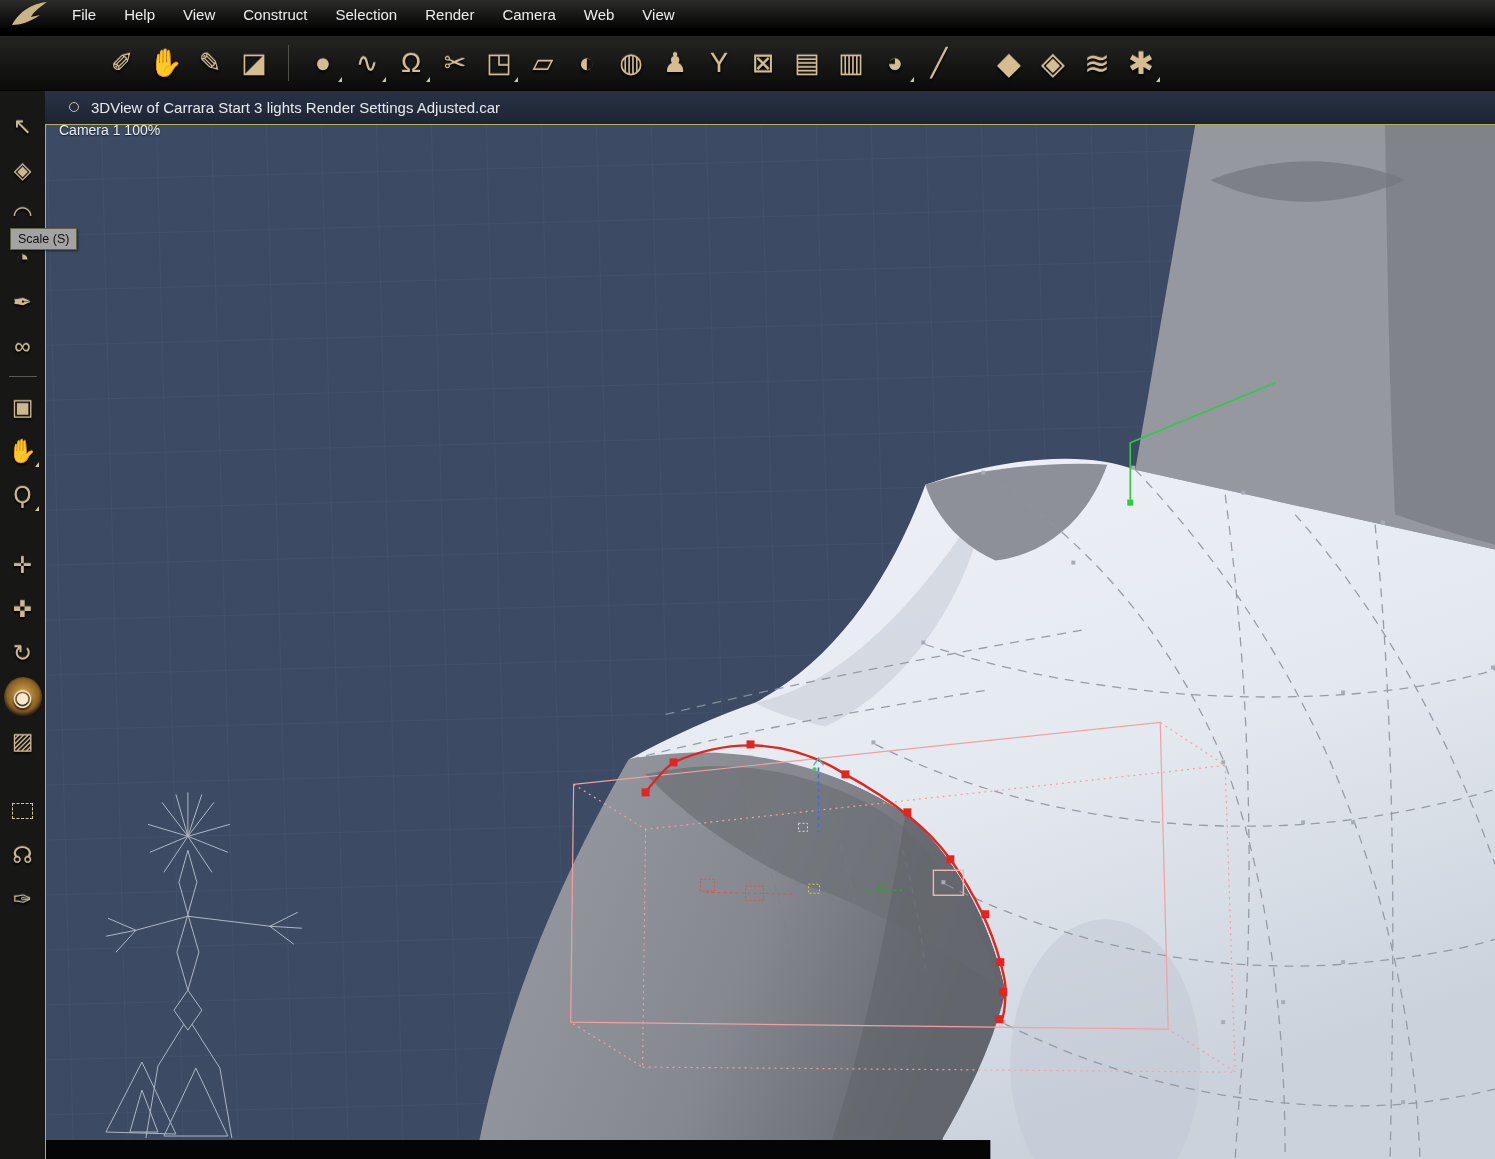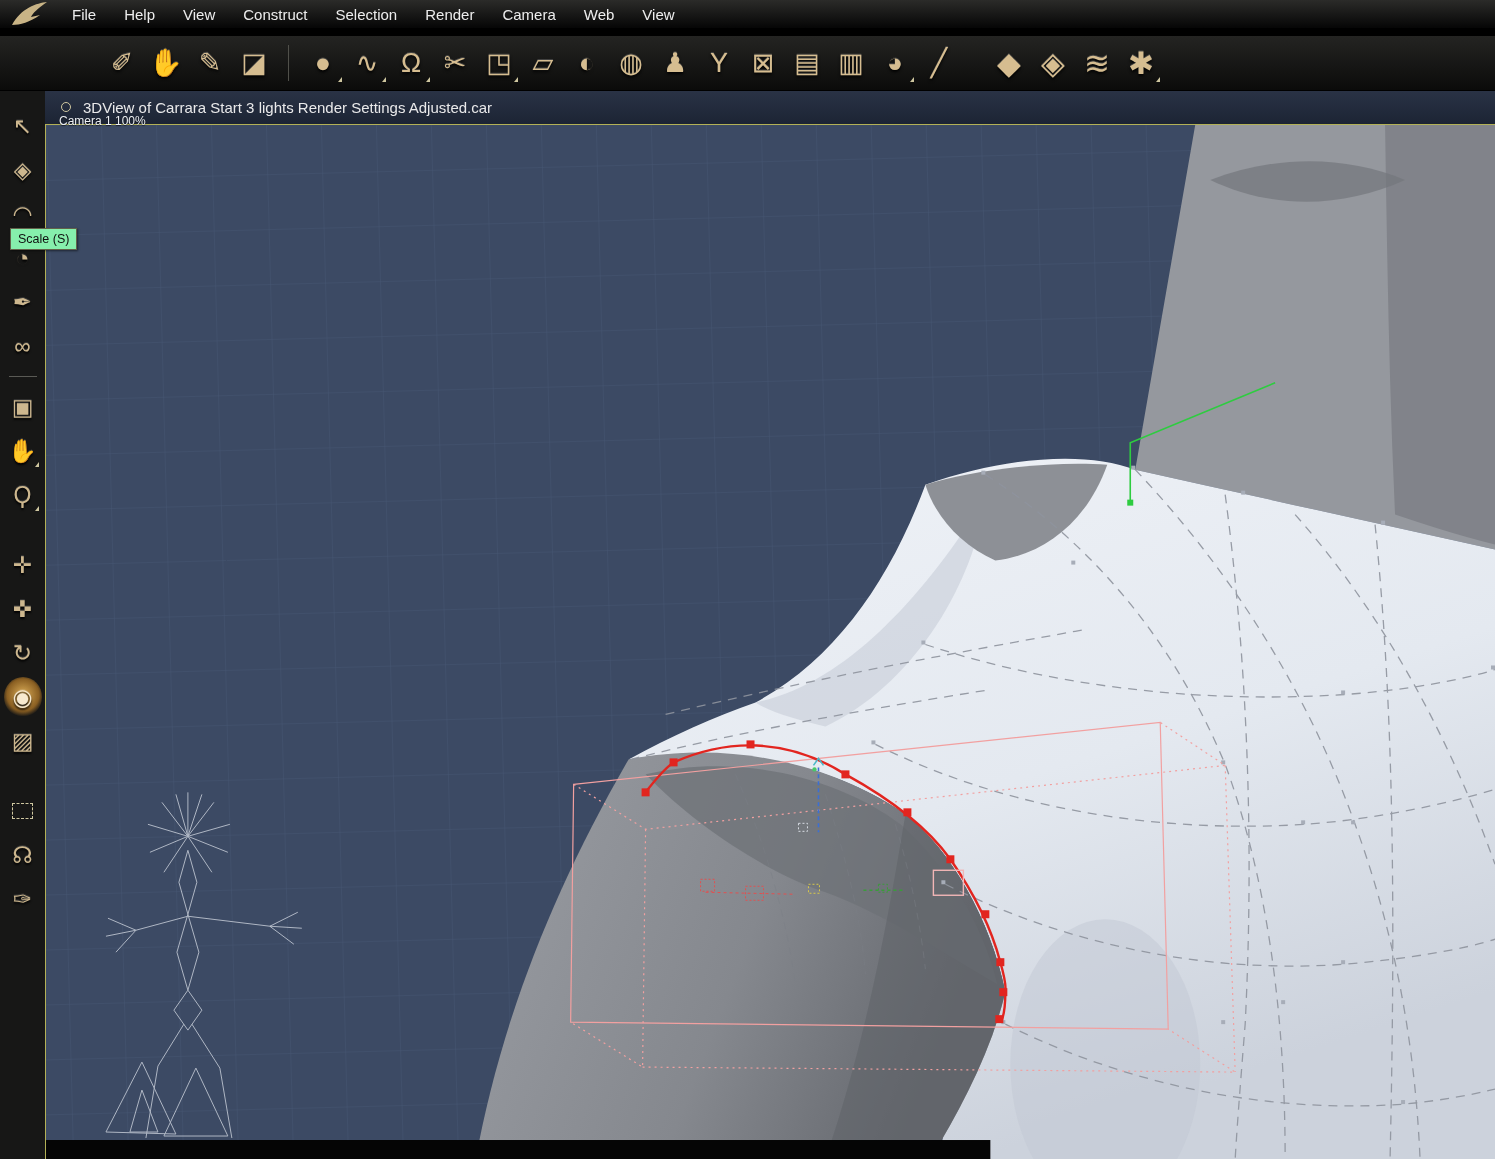--- a/index.html
+++ b/index.html
@@ -21,28 +21,28 @@
   
   .sidebar{position:absolute;top:90px;left:0;width:45px;bottom:0;background:#171716;display:flex;flex-direction:column;align-items:center;padding-top:14px;z-index:20;}
   .sbtn{position:relative;width:38px;height:40px;display:flex;align-items:center;justify-content:center;font-size:23px;color:#cdb78e;text-shadow:0 -1px 0 rgba(255,255,255,.15),0 2px 2px rgba(0,0,0,.9);cursor:default;margin:2px 0;}
   .sbtn.glow{background:radial-gradient(circle at 50% 45%,#dcae58 0%,#8a5f22 55%,rgba(0,0,0,0) 74%);border-radius:50%;color:#f7ead0;}
   .sep-h{width:28px;border-top:1px solid #5a5a55;margin:8px 0;}
   .sb-gap{height:26px;}
   .mq{width:19px;height:14px;border:1px dashed #cfc7a0;}
 
   
   .viewport{position:absolute;top:90px;left:45px;right:0;bottom:0;}
-  .vp-titlebar{position:absolute;top:0;left:0;right:0;height:34px;background:linear-gradient(#2a3346,#1c2434);color:#e9e9ea;font-size:15px;display:flex;align-items:center;gap:12px;padding-left:16px;box-sizing:border-box;}
+  .vp-titlebar{position:absolute;top:0;left:0;right:0;height:34px;background:linear-gradient(#2a3346,#1c2434);color:#e9e9ea;font-size:15px;display:flex;align-items:center;gap:12px;padding-left:24px;box-sizing:border-box;}
   .vp-circle{width:8px;height:8px;border:1.5px solid #cfc7a0;border-radius:50%;}
   .scene{position:absolute;top:34px;left:0;right:0;bottom:0;border-top:1px solid #b3b156;border-left:1px solid #b3b156;background:#3c4a64;}
   .scene svg{display:block;width:100%;height:100%;}
-  .camera-label{position:absolute;top:24px;left:14px;color:#eceff3;font-size:12px;z-index:5;text-shadow:0 1px 1px rgba(0,0,0,.6);}
-
-  
-  .tooltip{position:absolute;top:228px;left:10px;background:#86efac;color:#101010;font-size:12.5px;line-height:20px;padding:0 7px;border:1px solid #62624a;z-index:50;white-space:nowrap;box-shadow:1px 1px 2px rgba(0,0,0,.5);}
+  .camera-label{position:absolute;top:32px;left:14px;color:#eceff3;font-size:14px;z-index:5;text-shadow:0 1px 1px rgba(0,0,0,.6);}
+
+  
+  .tooltip{position:absolute;top:228px;left:10px;background:#a3a3a3;color:#101010;font-size:12.5px;line-height:20px;padding:0 7px;border:1px solid #62624a;z-index:50;white-space:nowrap;box-shadow:1px 1px 2px rgba(0,0,0,.5);}
 </style>
 </head>
 <body>
 
 <div class="menubar">
   <div class="logo">
     <svg width="40" height="28" viewBox="0 0 40 28">
       <path d="M3 25 C12 8 28 3 38 2 C28 9 24 13 22 17 L31 15 C21 22 11 25 3 25 Z" fill="#c9b486"></path>
     </svg>
   </div>

